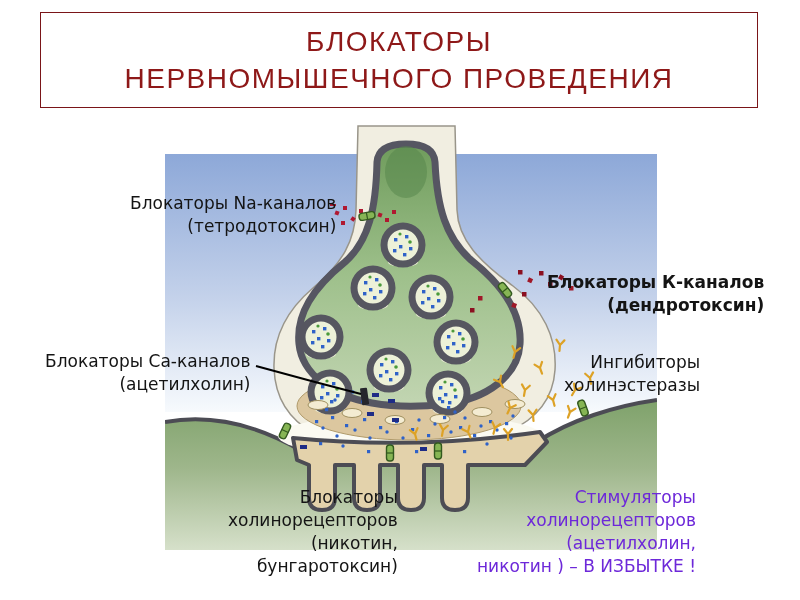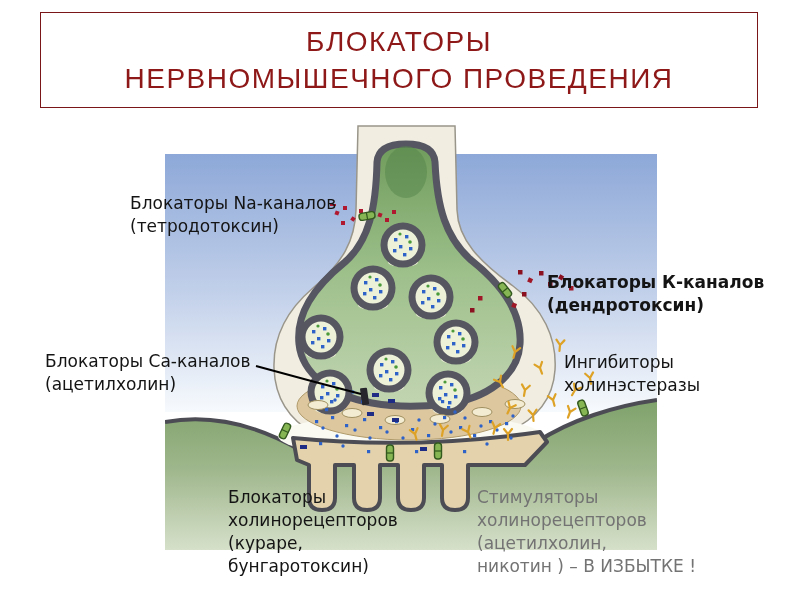--- a/index.html
+++ b/index.html
@@ -11,27 +11,27 @@
   .title-box{position:absolute;left:40px;top:12px;width:716px;height:94px;
              border:1px solid #7a1518;background:#ffffff;text-align:center;
              display:flex;flex-direction:column;justify-content:center;gap:6px;}
   .title-line{font-family:"Liberation Sans",sans-serif;font-size:28px;line-height:31px;
               color:#8e1818;letter-spacing:1.5px;font-weight:500;}
 
   
   .diagram{position:absolute;left:165px;top:120px;width:492px;height:430px;}
 
   
-  .lbl{position:absolute;font-size:17px;line-height:23px;color:#141414;white-space:nowrap;}
+  .lbl{position:absolute;font-size:17px;line-height:23px;color:#141414;white-space:nowrap;text-align:right;}
   .lbl-na{left:130px;top:192px;}
   .lbl-k{left:547px;top:271px;font-weight:bold;}
   .lbl-ca{left:45px;top:350px;}
   .lbl-ache{left:557px;top:351px;margin-left:7px;}
   .lbl-curare{left:228px;top:486px;}
-  .lbl-stim{left:477px;top:486px;color:#737373;}
+  .lbl-stim{left:477px;top:486px;color:#6d28d9;}
 </style>
 </head>
 <body>
 
 <div class="slide">
 
   <div class="title-box">
     <div class="title-line">БЛОКАТОРЫ</div>
     <div class="title-line">НЕРВНОМЫШЕЧНОГО ПРОВЕДЕНИЯ</div>
   </div>
@@ -238,21 +238,21 @@
   </div>
 
   <div class="lbl lbl-ache">
     <div>Ингибиторы</div>
     <div>холинэстеразы</div>
   </div>
 
   <div class="lbl lbl-curare">
     <div>Блокаторы</div>
     <div>холинорецепторов</div>
-    <div>(кураре,</div>
+    <div>(никотин,</div>
     <div>бунгаротоксин)</div>
   </div>
 
   <div class="lbl lbl-stim">
     <div>Стимуляторы</div>
     <div>холинорецепторов</div>
     <div>(ацетилхолин,</div>
     <div>никотин ) – В ИЗБЫТКЕ !</div>
   </div>
 

